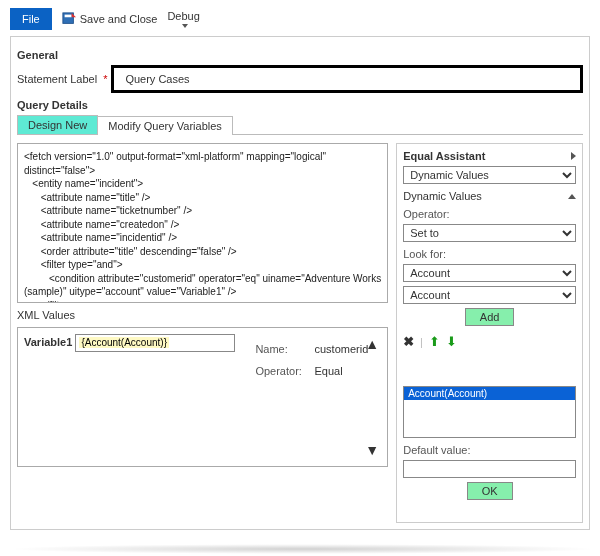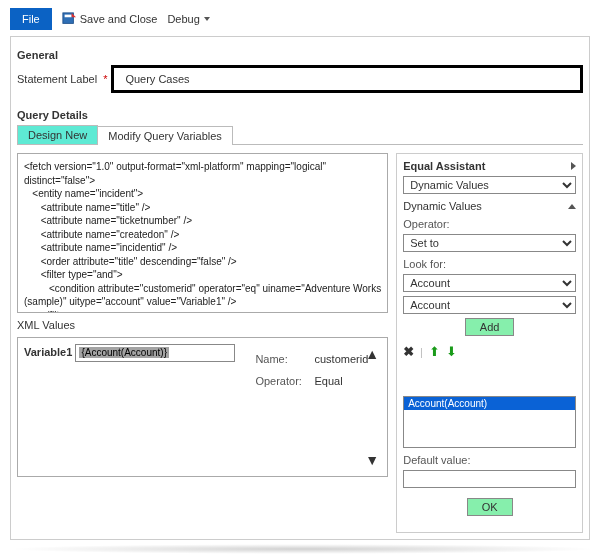--- a/index.html
+++ b/index.html
@@ -2,37 +2,37 @@
 <html><head>
 <meta charset="utf-8">
 <style>
 * { box-sizing: border-box; margin: 0; padding: 0; font-family: "Segoe UI", Tahoma, sans-serif; font-size: 11px; color: #333; }
 body { background: #fff; width: 600px; height: 556px; position: relative; }
 .wrap { padding: 6px 10px 10px 10px; position: relative; }
 .toolbar { display: flex; align-items: center; gap: 10px; height: 26px; }
 .file-btn { background: #0b62c4; color: #fff; padding: 5px 12px; font-size: 11px; }
 .icon16 { width: 14px; height: 14px; display: inline-block; vertical-align: middle; }
 .save-close { display: flex; align-items: center; gap: 4px; cursor: pointer; }
-.debug-btn { display: flex; align-items: center; gap: 2px; cursor: pointer; }
+.debug-btn { display: flex; align-items: center; gap: 2px; cursor: pointer; flex-direction: column; }
 .caret { width: 0; height: 0; border-left: 3px solid transparent; border-right: 3px solid transparent; border-top: 4px solid #555; display: inline-block; margin-left: 2px; }
 .main { border: 1px solid #ccc; margin-top: 4px; padding: 6px; }
 .section-title { font-weight: bold; font-size: 11px; margin: 6px 0 4px 0; }
 .req { color: #c00; margin-left: 2px; }
-.stmt-row { display: flex; align-items: center; gap: 4px; margin-bottom: 16px; }
+.stmt-row { display: flex; align-items: center; gap: 4px; margin-bottom: 6px; }
 .stmt-row input { flex: 1; border: 3px solid #000000; height: 28px; padding: 0 11px; font-size: 11px; }
 .tabs { display: flex; border-bottom: 1px solid #bbb; margin-top: 4px; }
 .tab { border: 1px solid #bbb; border-bottom: none; padding: 3px 10px; font-size: 11px; margin-right: -1px; background: #5eead4; cursor: pointer; }
 .tab.active { background: #fff; position: relative; top: 1px; }
 .qbody { display: flex; gap: 8px; margin-top: 8px; }
 .leftcol { flex: 1; display: flex; flex-direction: column; gap: 6px; }
 .fetchbox { border: 1px solid #aaa; padding: 6px; height: 160px; overflow: hidden; font-size: 10px; white-space: pre; line-height: 1.35; color: #222; }
 .xmlvals { border: 1px solid #aaa; padding: 6px 6px 6px 6px; position: relative; height: 140px; display: flex; gap: 10px; }
 .varlabel { font-size: 11px; margin-top: 6px; font-weight: bold; }
 .varinput { display: inline-block; width: 160px; border: 1px solid #888; padding: 1px 3px; height: 18px; }
-.slug { background: #a3a3a3; color: #000; font-size: 10px; padding: 0 2px; }
+.slug { background: #fef9c3; color: #000; font-size: 10px; padding: 0 2px; }
 .meta { margin-left: 10px; margin-top: 4px; font-size: 11px; line-height: 2; }
 .meta span.k { color: #555; display: inline-block; width: 56px; }
 .chev { position: absolute; right: 8px; font-size: 14px; color: #333; cursor: pointer; }
 .chev.up { top: 8px; }
 .chev.down { bottom: 8px; }
 .rightcol { width: 190px; border: 1px solid #ccc; padding: 6px; font-size: 11px; display: flex; flex-direction: column; gap: 4px; height: 380px; }
 .fa-head { font-weight: bold; display: flex; justify-content: space-between; align-items: center; }
 .sel { width: 100%; border: 1px solid #888; height: 18px; font-size: 11px; background: #fff; padding: 0 2px; }
 .accordion-hd { display: flex; justify-content: space-between; align-items: center; color: #444; font-size: 11px; margin-top: 2px; }
 .caret-up-sm { width: 0; height: 0; border-left: 4px solid transparent; border-right: 4px solid transparent; border-bottom: 5px solid #555; }
@@ -153,20 +153,20 @@
           <span style="color:#bbb">|</span>
           <span class="arrow-up">⬆</span>
           <span class="arrow-dn">⬇</span>
         </div>
         <div class="listbox">
           <div class="listitem">Account(Account)</div>
         </div>
 
         <div class="fld-label">Default value:</div>
         <input class="txt" type="text" style="">
-        <div class="center" style="margin-top:6px">
+        <div class="center" style="margin-top:0">
           <span class="btn">OK</span>
         </div>
       </div>
     </div>
   </div>
 </div>
 <div class="shadow"></div>
 
 </body></html>

